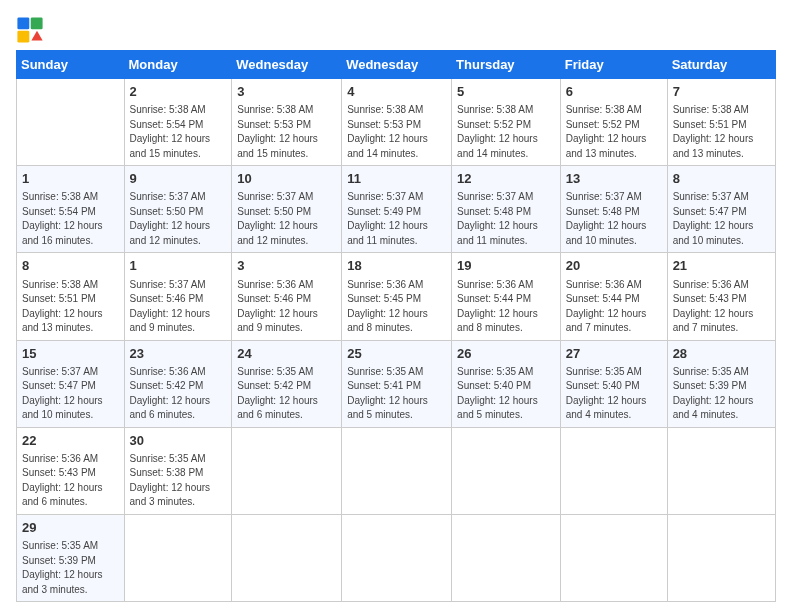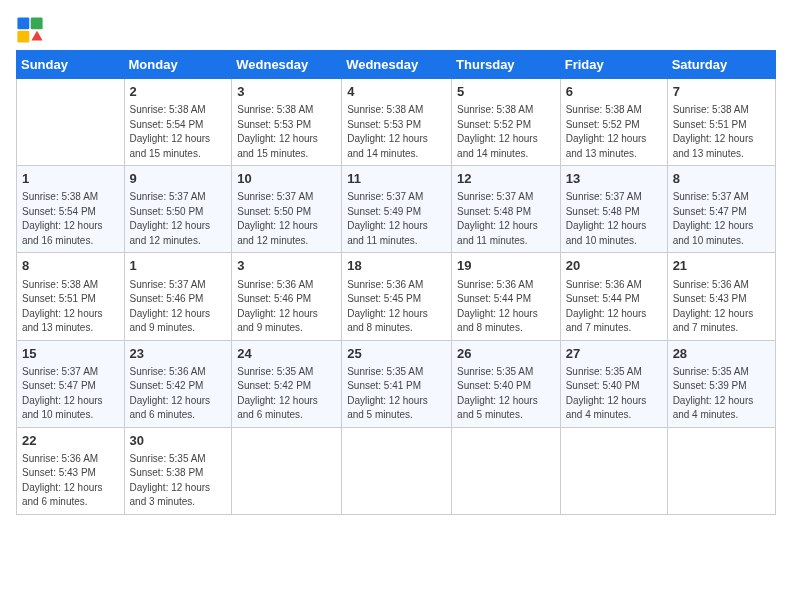--- a/index.html
+++ b/index.html
@@ -201,15 +201,25 @@
           <td><span class="day-num">22</span>
 <span class="day-info">Sunrise: 5:36 AM<br>Sunset: 5:43 PM<br>Daylight: 12 hours and 6 minutes.</span></td>
           <td><span class="day-num">30</span>
 <span class="day-info">Sunrise: 5:35 AM<br>Sunset: 5:38 PM<br>Daylight: 12 hours and 3 minutes.</span></td>
           <td class="empty-cell"></td>
           <td class="empty-cell"></td>
           <td class="empty-cell"></td>
           <td class="empty-cell"></td>
           <td class="empty-cell"></td>
         </tr>
+        <tr>
+          <td><span class="day-num">29</span>
+<span class="day-info">Sunrise: 5:35 AM<br>Sunset: 5:39 PM<br>Daylight: 12 hours and 3 minutes.</span></td>
+          <td class="empty-cell"></td>
+          <td class="empty-cell"></td>
+          <td class="empty-cell"></td>
+          <td class="empty-cell"></td>
+          <td class="empty-cell"></td>
+          <td class="empty-cell"></td>
+        </tr>
       </tbody>
   </table>
 </div>
 
 </body></html>

